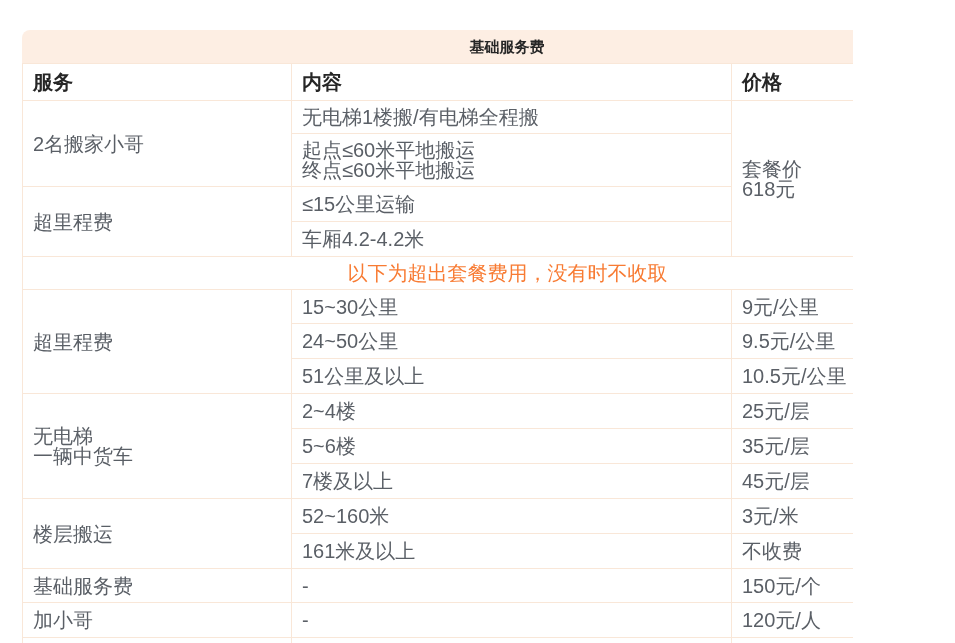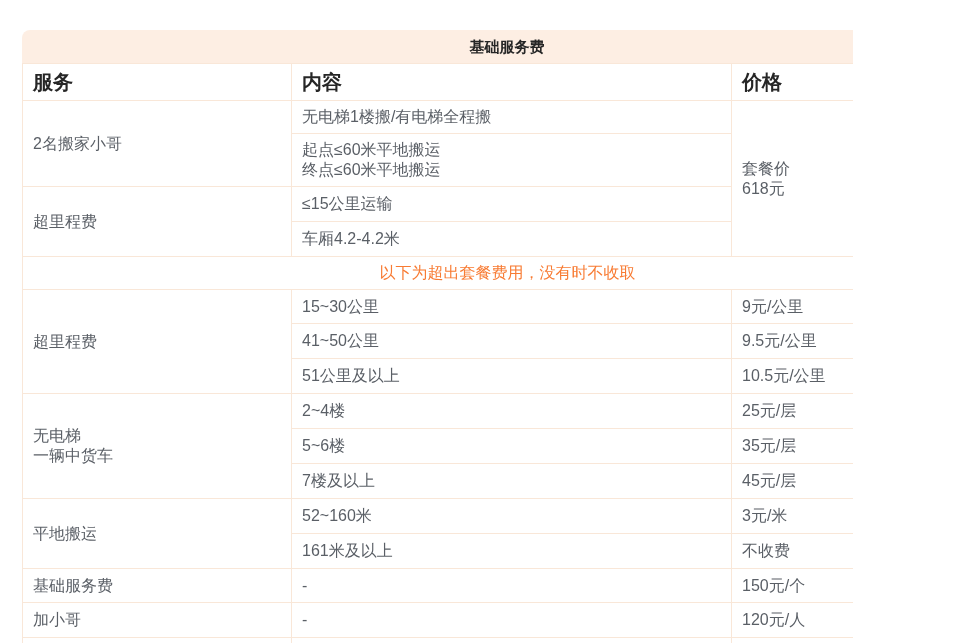--- a/index.html
+++ b/index.html
@@ -32,21 +32,21 @@
     color: #262626;
   }
   table.price-table {
     width: 970px;
     table-layout: fixed;
     border-collapse: collapse;
   }
   .price-table th, .price-table td {
     border: 1px solid #f9e7d8;
     padding: 6px 10px;
-    font-size: 16px;
+    font-size: 20px;
     text-align: left;
     vertical-align: middle;
     line-height: 20px;
   }
   .price-table thead th {
     height: 37px;
     font-size: 20px;
     font-weight: bold;
     color: #262626;
     background: #ffffff;
@@ -108,21 +108,21 @@
         <tr class="h32">
           <td colspan="3" class="divider-cell">以下为超出套餐费用，没有时不收取</td>
         </tr>
 
         <tr class="h34">
           <td rowspan="3">超里程费</td>
           <td>15~30公里</td>
           <td>9元/公里</td>
         </tr>
         <tr class="h35">
-          <td>41~50公里</td>
+          <td>24~50公里</td>
           <td>9.5元/公里</td>
         </tr>
         <tr class="h35">
           <td>51公里及以上</td>
           <td>10.5元/公里</td>
         </tr>
 
         <tr class="h35">
           <td rowspan="3" class="pre">无电梯
 一辆中货车</td>
@@ -132,21 +132,21 @@
         <tr class="h35">
           <td>5~6楼</td>
           <td>35元/层</td>
         </tr>
         <tr class="h35">
           <td>7楼及以上</td>
           <td>45元/层</td>
         </tr>
 
         <tr class="h35">
-          <td rowspan="2">平地搬运</td>
+          <td rowspan="2">楼层搬运</td>
           <td>52~160米</td>
           <td>3元/米</td>
         </tr>
         <tr class="h35">
           <td>161米及以上</td>
           <td>不收费</td>
         </tr>
 
         <tr class="h34">
           <td>基础服务费</td>

